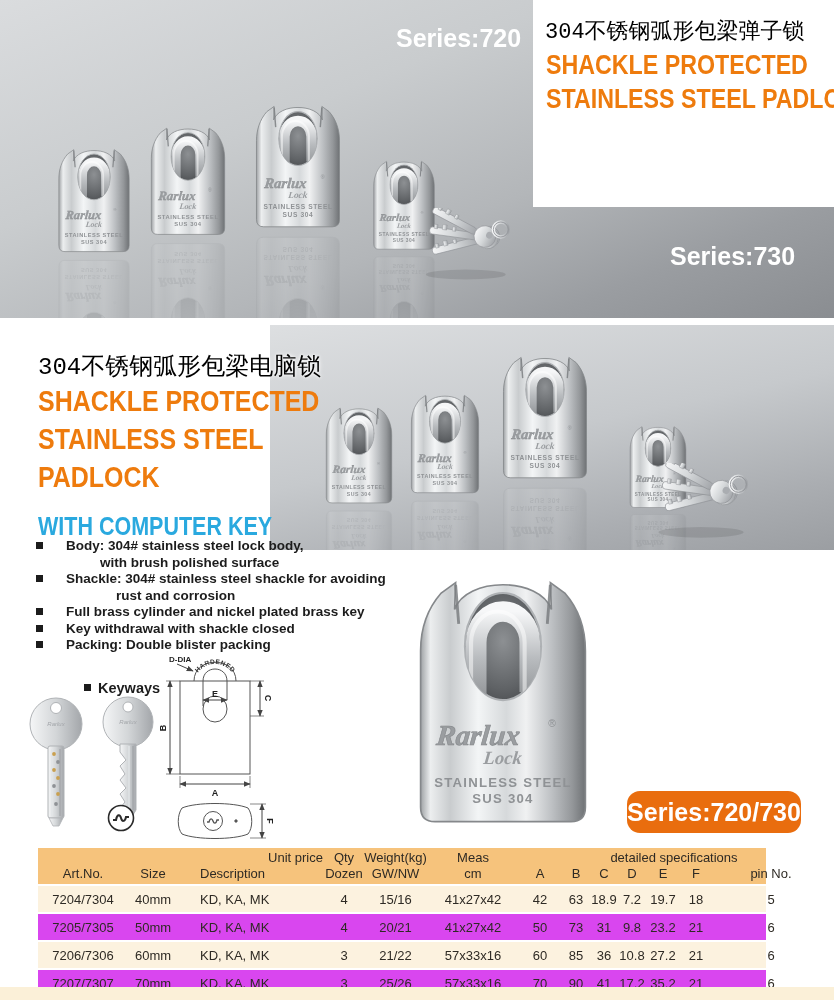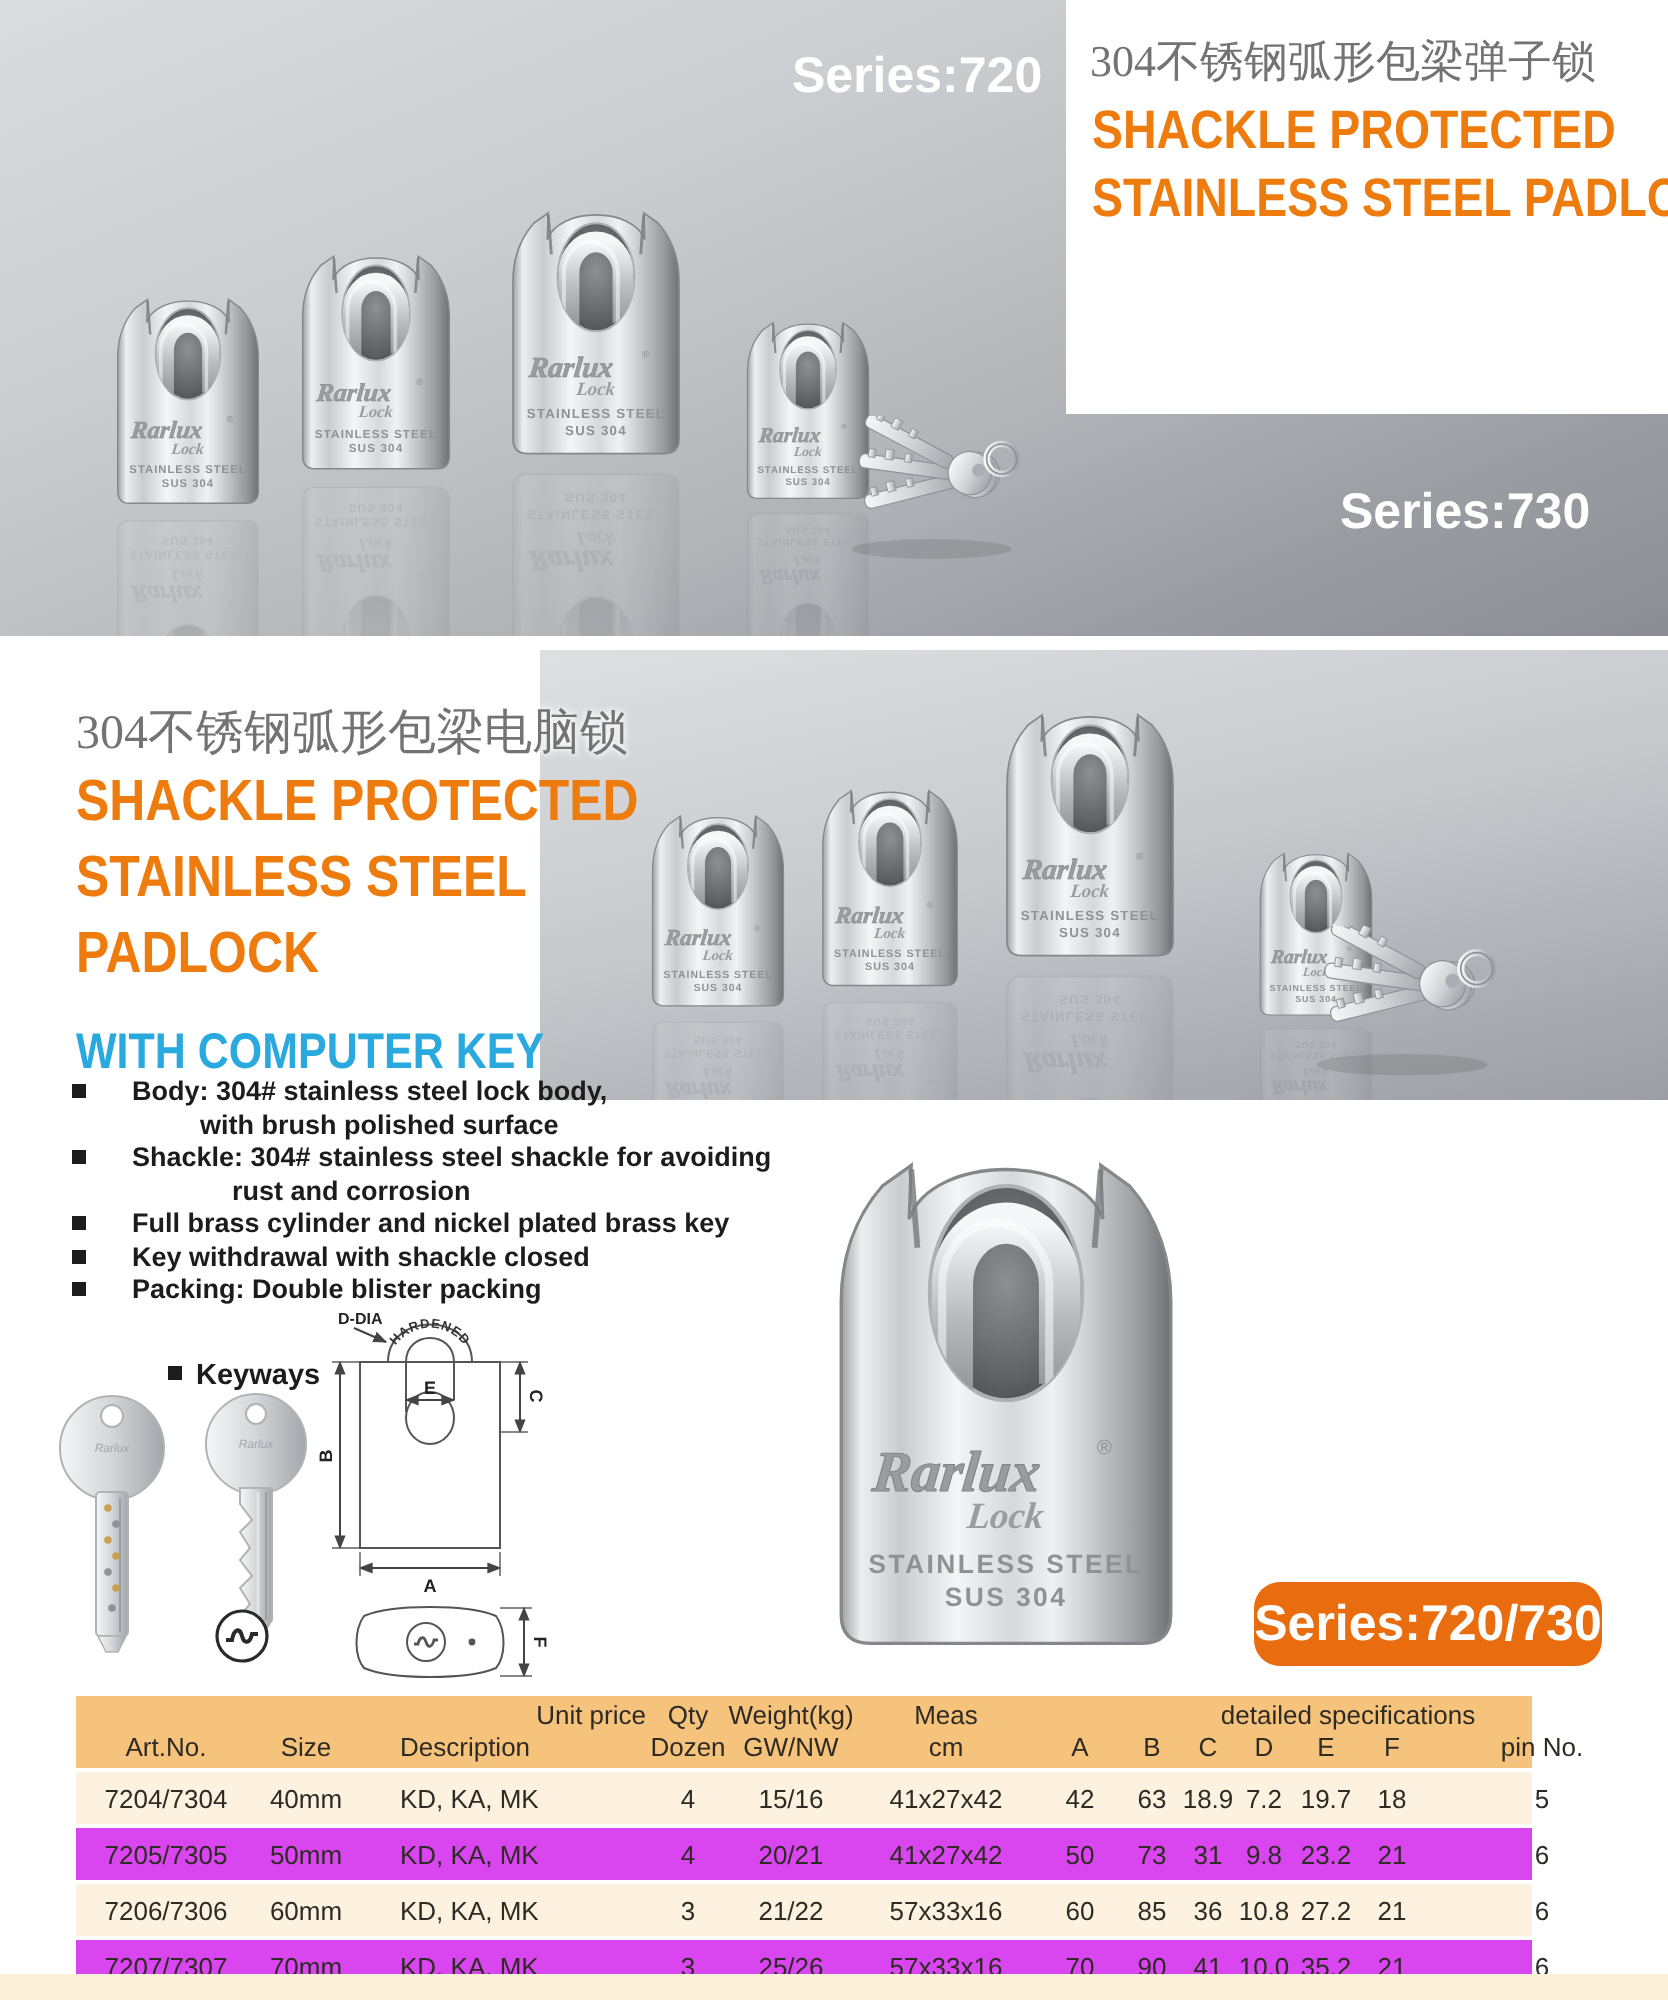--- a/index.html
+++ b/index.html
@@ -11,21 +11,21 @@
   .photo1{position:absolute;left:0;top:0;width:834px;height:318px;
     background:linear-gradient(158deg,#dadcde 0%,#c9ccce 35%,#b3b6b9 62%,#9a9da1 82%,#8a8d91 100%);}
   .photo2{position:absolute;left:270px;top:325px;width:564px;height:225px;
     background:linear-gradient(168deg,#dddfe1 0%,#c6c9cc 48%,#aaadb1 80%,#9b9ea2 100%);}
   .photo-svg{position:absolute;left:0;top:0;width:100%;height:100%;}
   .whitebox{position:absolute;left:533px;top:0;width:301px;height:207px;background:#ffffff;}
   
   .series-label{position:absolute;color:#fff;font-weight:bold;font-size:25px;letter-spacing:0;}
   .s720{left:396px;top:24px;}
   .s730{left:670px;top:242px;}
-  .cn-title{position:absolute;color:#737373;font-family:Liberation Serif, serif;
+  .cn-title{position:absolute;color:#000000;font-family:Liberation Mono, monospace;
     text-shadow:0 0 3px #fff,0 0 5px #fff;white-space:nowrap;}
   .cn-top{left:545px;top:16px;font-size:22px;}
   .cn-mid{left:38px;top:350px;font-size:24px;}
   .orange-head{position:absolute;color:#ee7b0d;font-weight:bold;white-space:nowrap;}
   .orange-head span,.blue-head span{display:inline-block;transform:scaleX(.86);transform-origin:left center;}
   .oh-top{left:546px;top:48px;font-size:27px;line-height:34px;}
   .oh-mid{left:38px;top:382px;font-size:29px;line-height:38px;}
   .blue-head{position:absolute;left:38px;top:512px;color:#2aa9df;font-weight:bold;font-size:25px;white-space:nowrap;}
   
   .features{position:absolute;left:36px;top:538px;width:370px;color:#1c1c1c;
@@ -352,21 +352,21 @@
     <div class="tbl-row r-orange">
       <div>7207/7307</div>
         <div>70mm</div>
       <div class="cell-left">KD, KA, MK</div>
         <div>3</div>
       <div>25/26</div>
         <div>57x33x16</div>
       <div>70</div>
         <div>90</div>
         <div>41</div>
-      <div>10.0</div>
+      <div>17.2</div>
         <div>35.2</div>
         <div>21</div>
       <div>6</div>
     </div>
   </div>
 
   <div class="bottom-strip"></div>
 </div>
 
 </body></html>

